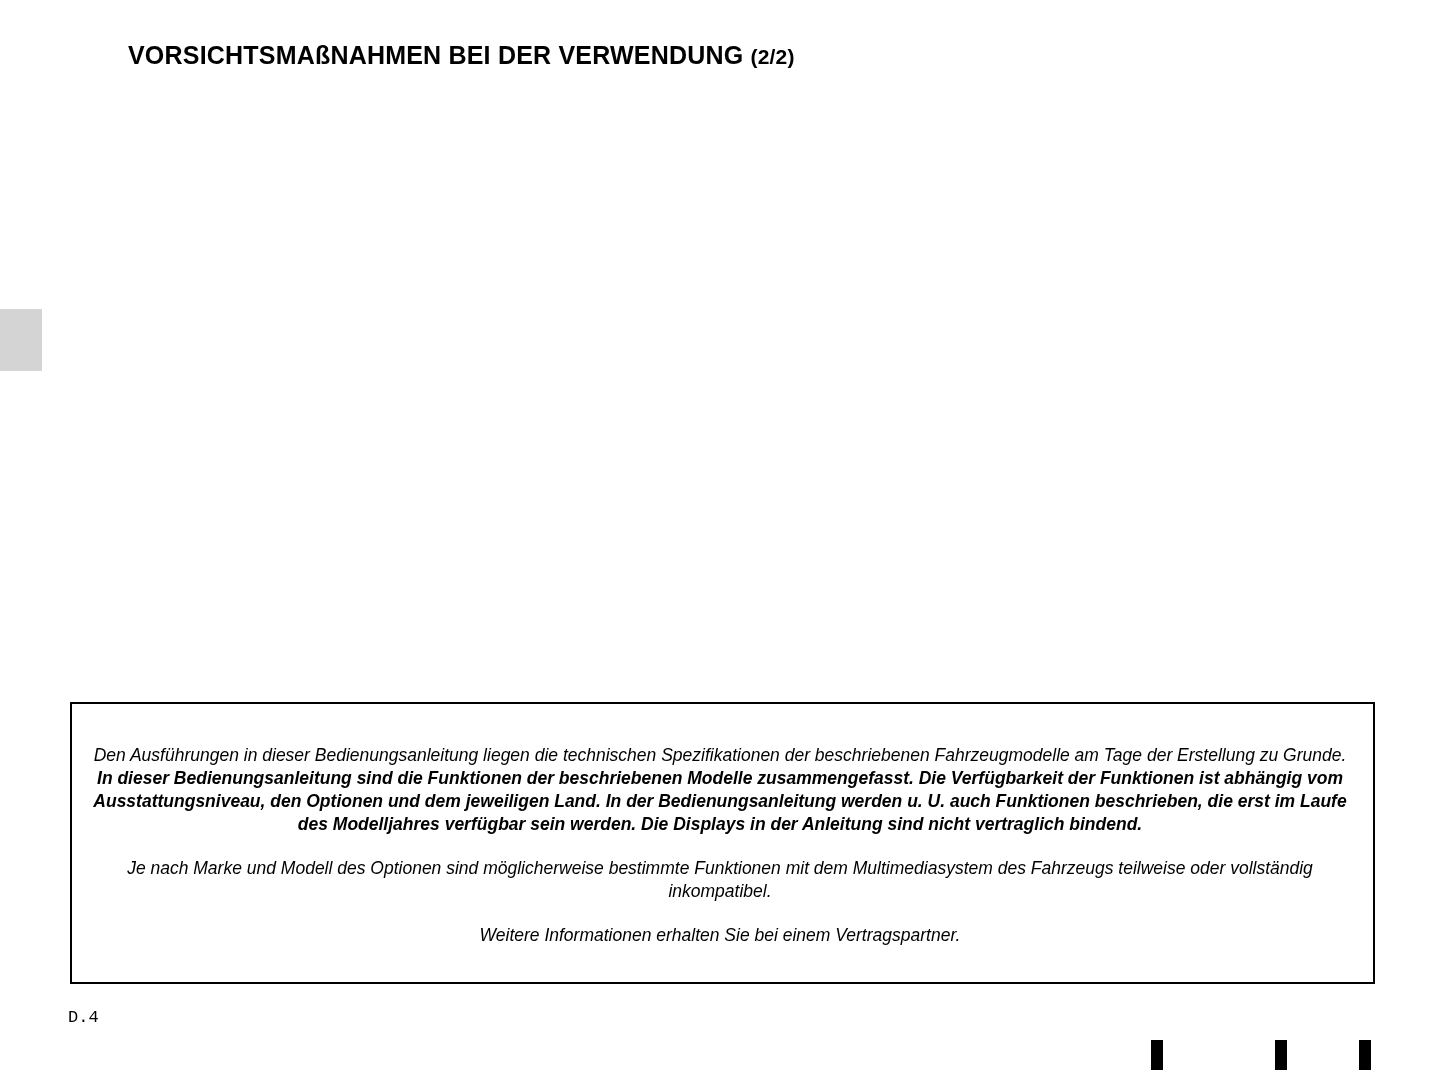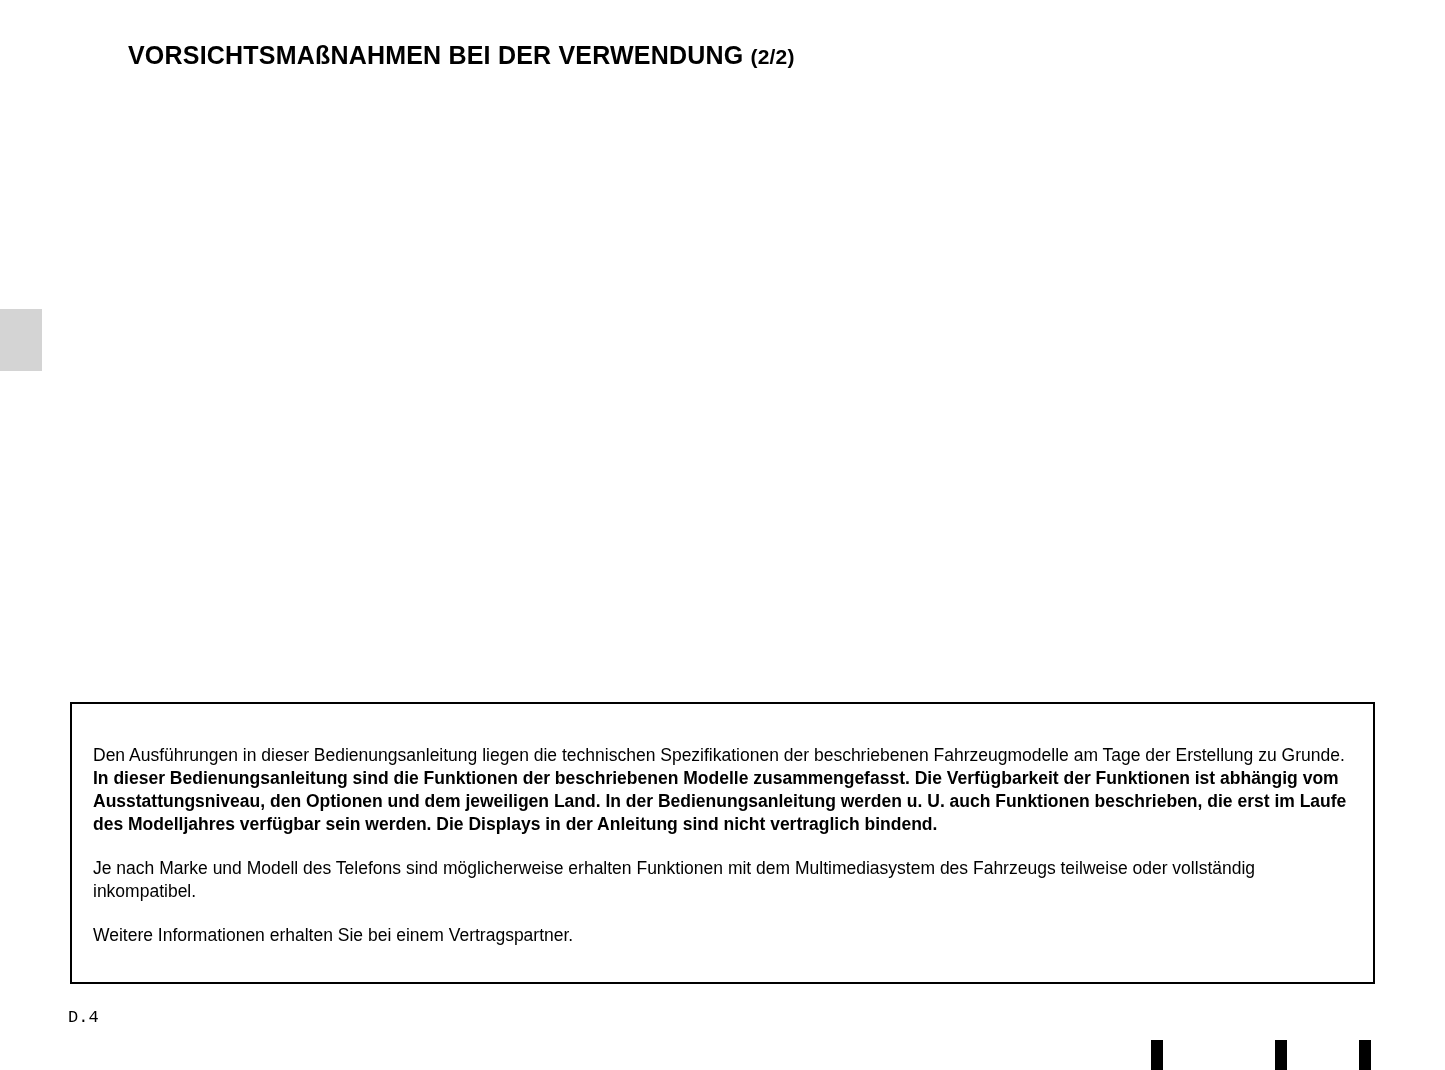--- a/index.html
+++ b/index.html
@@ -51,21 +51,22 @@
     border: 2px solid #000000;
     box-sizing: border-box;
   }
   .notice-inner {
     padding: 40px 26px 0 21px;
   }
   .para {
     font-size: 17.5px;
     line-height: 23px;
     margin: 0 0 21px 0;
-    text-align: left;
+    text-align: center;
+    font-style: italic;
   }
   .para:last-child {
     margin-bottom: 0;
   }
   .para b {
     font-weight: bold;
   }
   .page-number {
     position: absolute;
     left: 68px;
@@ -99,21 +100,21 @@
   <h1 class="page-title">
     <span>VORSICHTSMAßNAHMEN BEI DER VERWENDUNG</span>
     <span class="sub">(2/2)</span>
   </h1>
 
   <div class="edge-tab"></div>
 
   <div class="notice-box">
     <div class="notice-inner">
       <p class="para"><span>Den Ausführungen in dieser Bedienungsanleitung liegen die technischen Spezifikationen der beschriebenen Fahrzeugmodelle am Tage der Erstellung zu Grunde. </span><b>In dieser Bedienungsanleitung sind die Funktionen der beschriebenen Modelle zusammengefasst. Die Verfügbarkeit der Funktionen ist abhängig vom Ausstattungsniveau, den Optionen und dem jeweiligen Land. In der Bedienungsanleitung werden u. U. auch Funktionen beschrieben, die erst im Laufe des Modelljahres verfügbar sein werden. Die Displays in der Anleitung sind nicht vertraglich bindend.</b></p>
-      <p class="para">Je nach Marke und Modell des Telefons sind möglicherweise erhalten Funktionen mit dem Multimediasystem des Fahrzeugs teilweise oder vollständig inkompatibel.</p>
+      <p class="para">Je nach Marke und Modell des Optionen sind möglicherweise bestimmte Funktionen mit dem Multimediasystem des Fahrzeugs teilweise oder vollständig inkompatibel.</p>
       <p class="para">Weitere Informationen erhalten Sie bei einem Vertragspartner.</p>
     </div>
   </div>
 
   <div class="page-number">D.4</div>
 
   <div class="marks">
     <div class="mark mark-1"></div>
     <div class="mark mark-2"></div>
     <div class="mark mark-3"></div>

